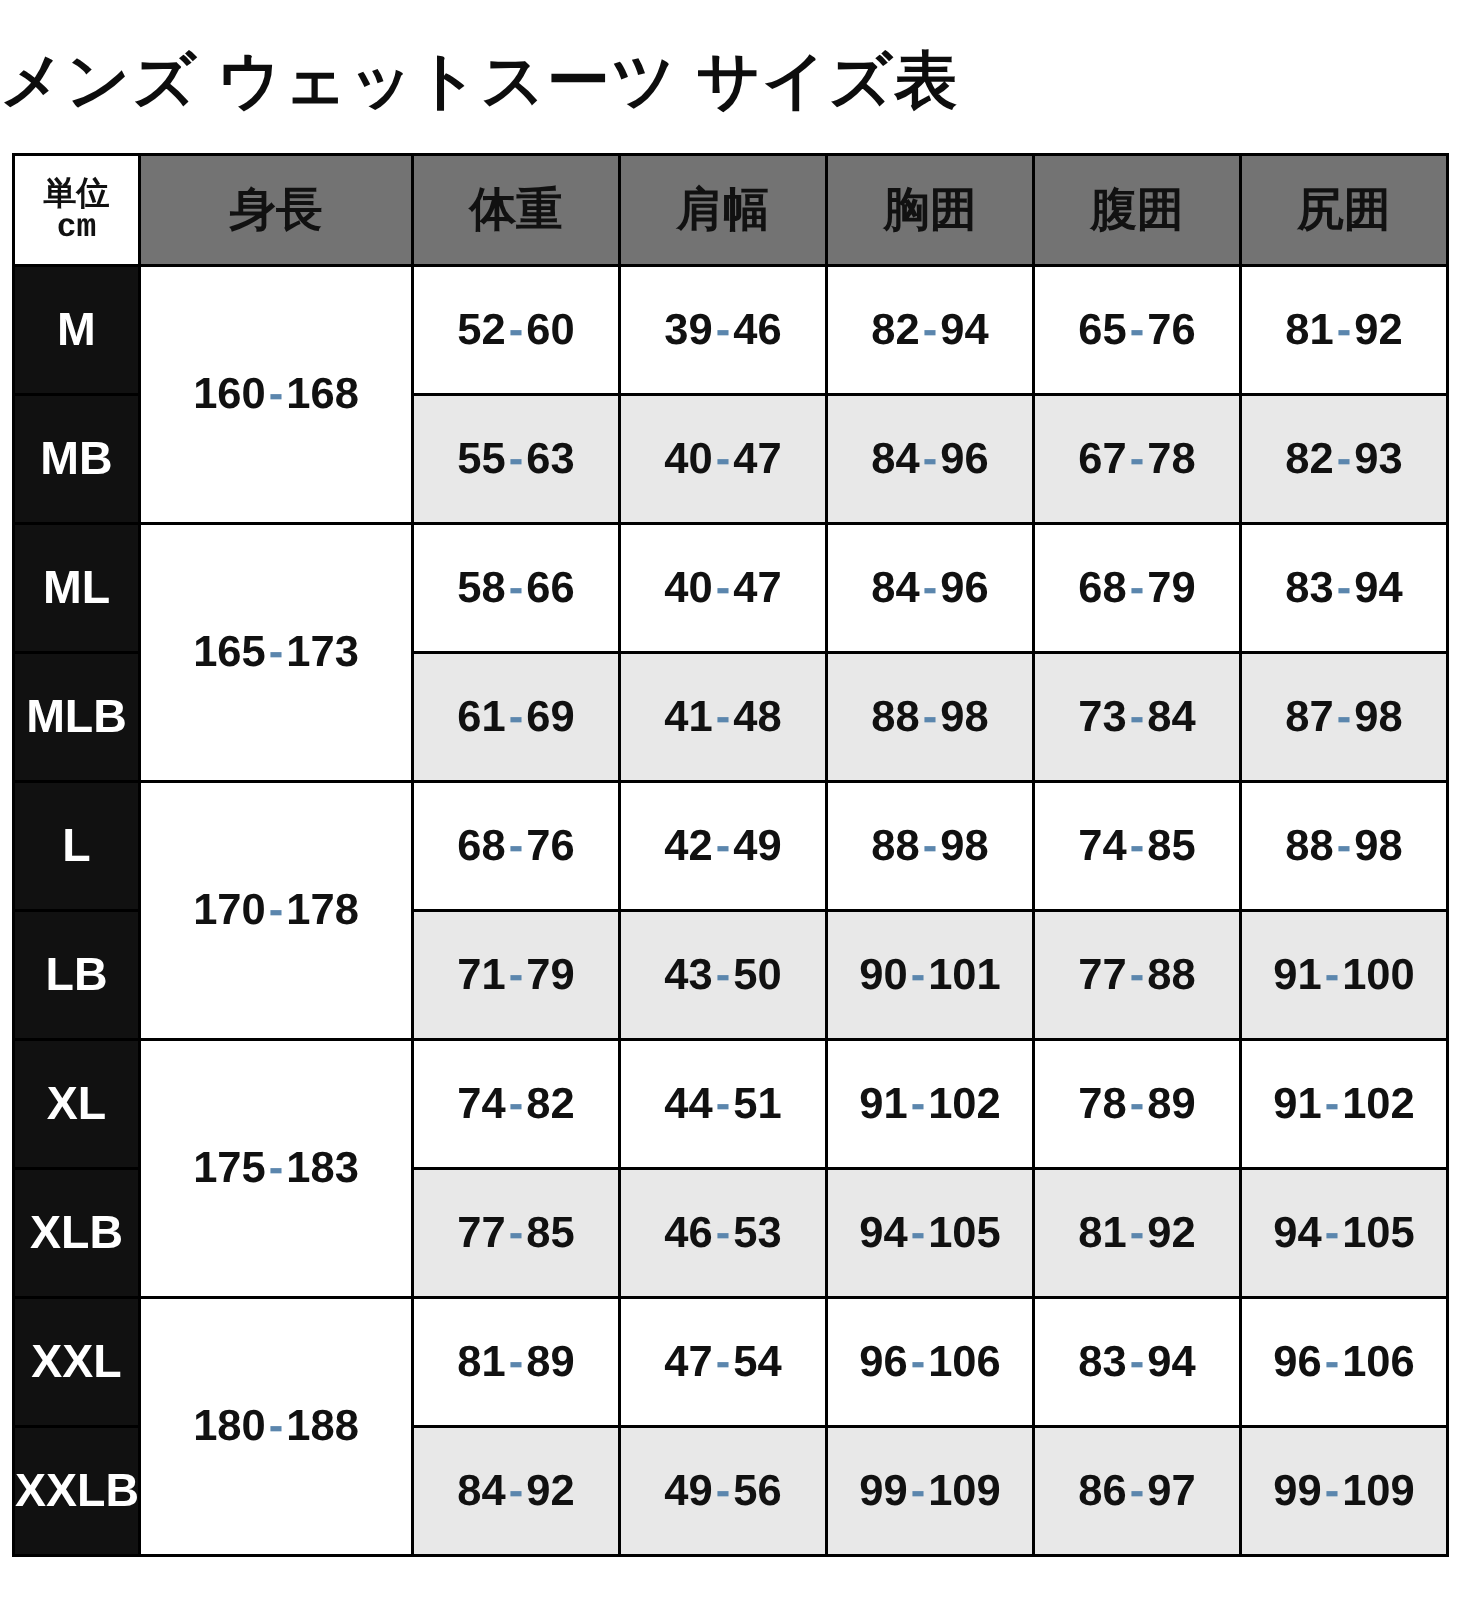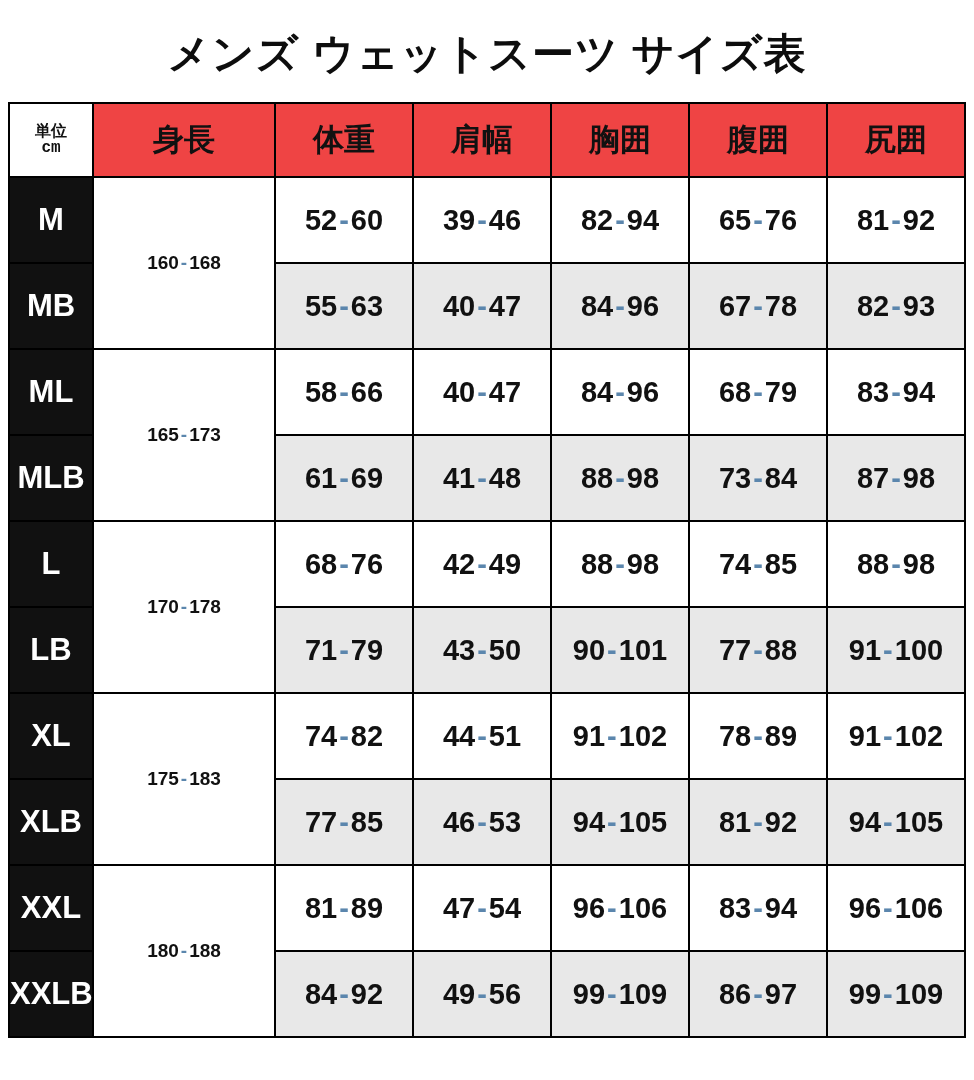--- a/index.html
+++ b/index.html
@@ -14,21 +14,20 @@
     color: #111111;
     overflow: hidden;
   }
   .page {
     position: relative;
     width: 974px;
     height: 1080px;
     box-sizing: border-box;
   }
   .title {
-    text-align: center;
     font-size: 42px;
     font-weight: bold;
     letter-spacing: 1px;
     margin: 26px 0 0 0;
     color: #0d0d0d;
   }
   .subtitle {
     text-align: center;
     font-size: 27px;
     font-weight: bold;
@@ -52,45 +51,45 @@
     border: 2px solid #000000;
     text-align: center;
     vertical-align: middle;
     padding: 0;
     font-weight: bold;
   }
   
   .hdr-unit {
     width: 84px;
     background: #ffffff;
-    font-size: 16px;
+    font-size: 22px;
     line-height: 1.05;
     height: 72px;
   }
   .hdr-unit .u1 { display:block; }
   .hdr-unit .u2 { display:block;font-family:Liberation Mono, monospace; }
   .hdr {
-    background: #ef4444;
+    background: #737373;
     font-size: 31px;
     height: 72px;
     color: #111111;
   }
   .col-height { width: 182px; }
   .col-meas { width: 138px; }
 
   .sizecell {
     background: #111111;
     color: #ffffff;
     font-size: 31px;
     height: 84px;
     width: 84px;
   }
   .heightcell {
     background: #ffffff;
-    font-size: 19px;
+    font-size: 29px;
   }
   .datacell {
     font-size: 29px;
     height: 84px;
     background: #ffffff;
   }
   .shaded {
     background: #e8e8e8;
   }
   .dash {

